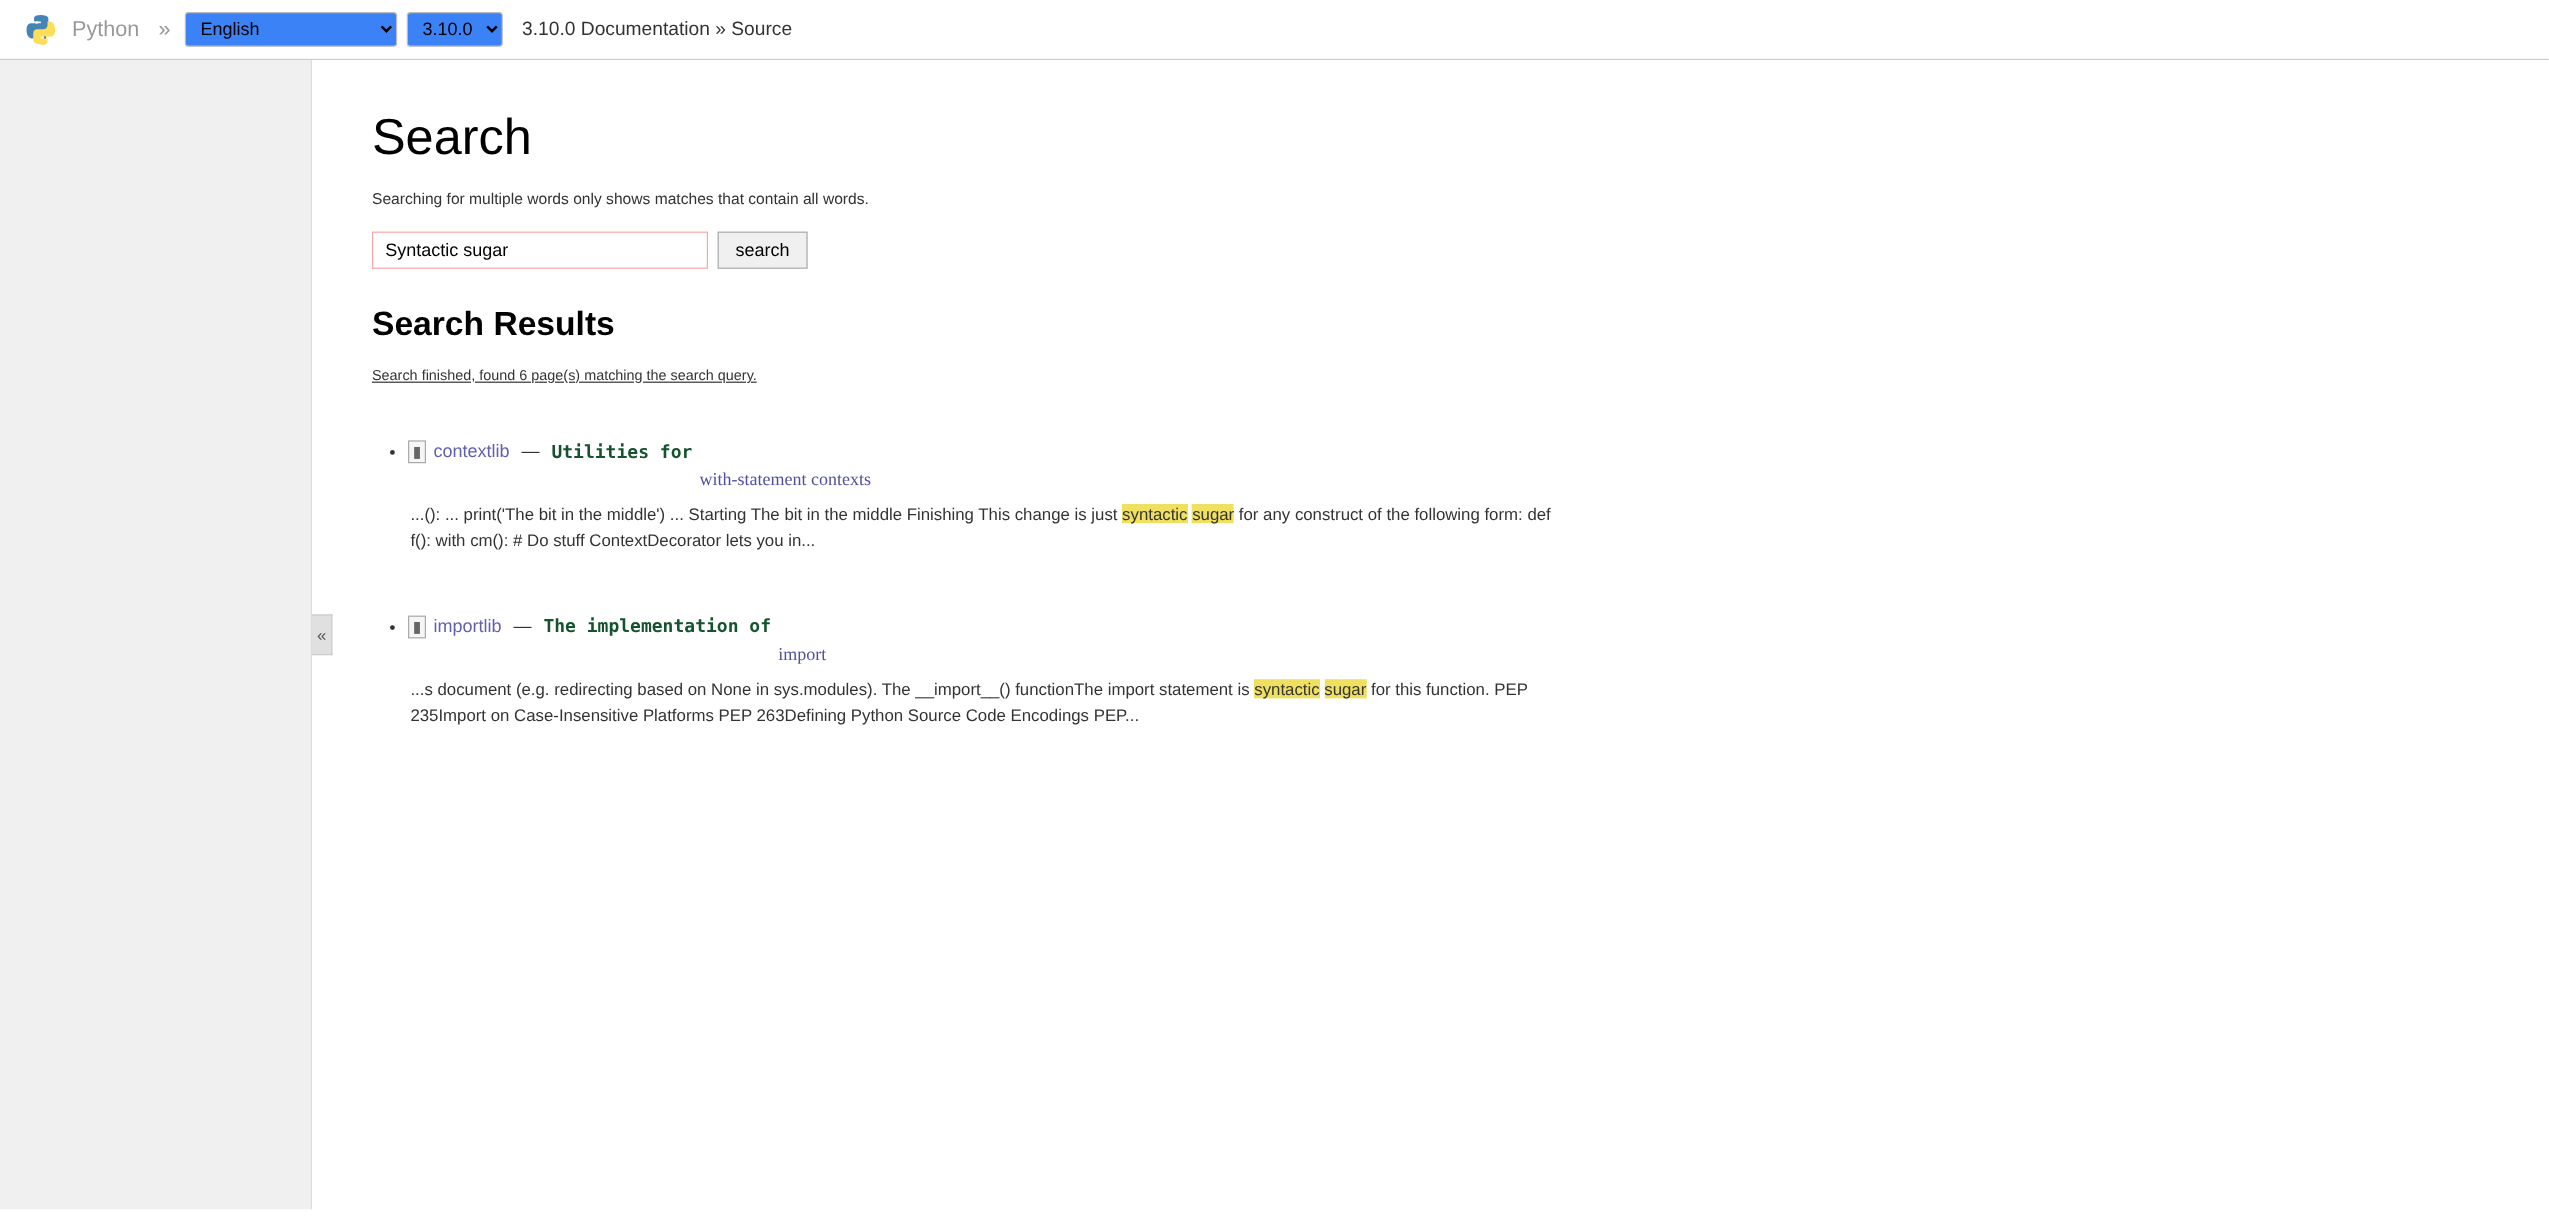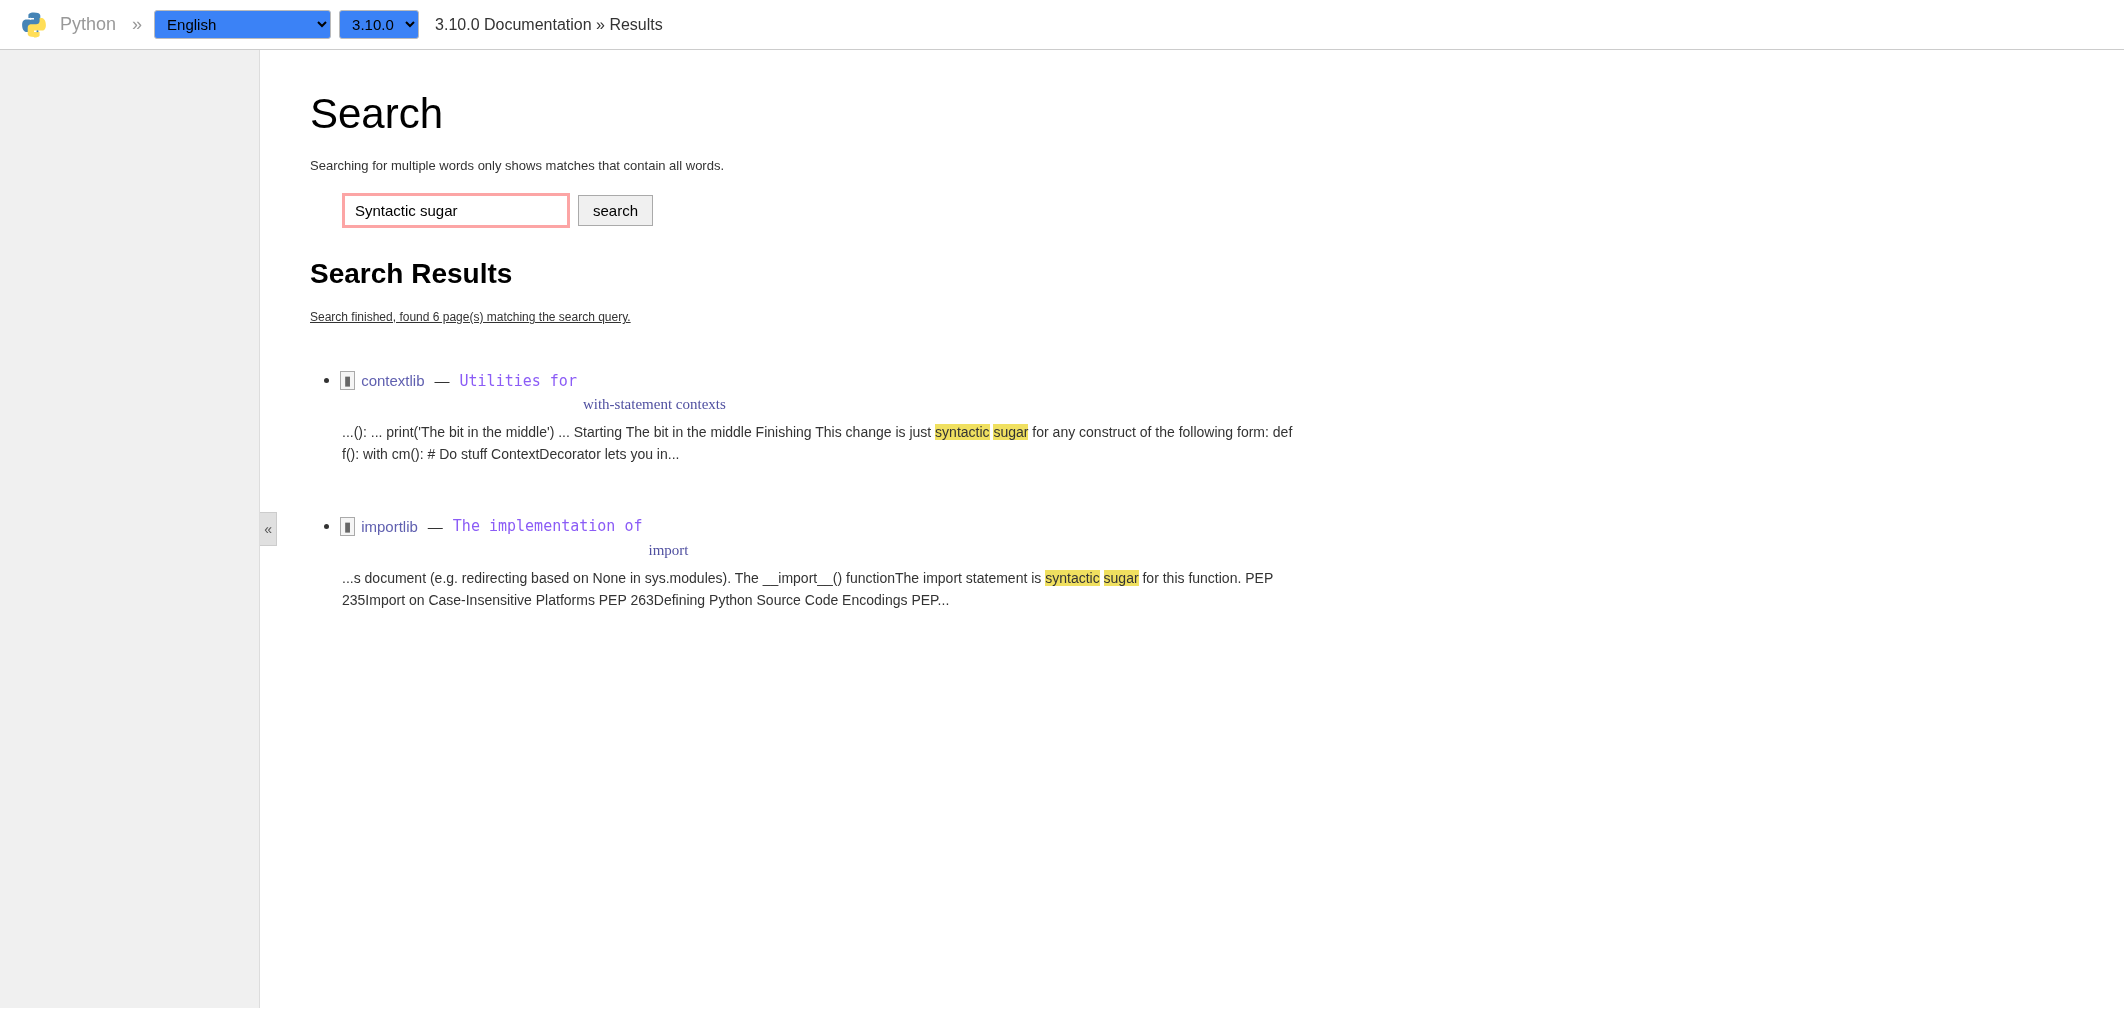--- a/index.html
+++ b/index.html
@@ -92,25 +92,24 @@
       margin-bottom: 20px;
     }
 
     .search-form {
       display: flex;
       align-items: center;
       gap: 8px;
       margin-bottom: 30px;
     }
     .search-input {
-      border: 3px solid #fca5a5;
+      border: 1px solid #fca5a5;
       padding: 6px 10px;
       font-size: 15px;
-      width: 228px;
-      margin-left: 32px;
+      width: 280px;
     }
     .search-button {
       border: 1px solid #aaa;
       background: #f0f0f0;
       padding: 6px 14px;
       font-size: 15px;
       cursor: pointer;
     }
 
     .results-title {
@@ -155,22 +154,22 @@
       text-decoration: none;
       font-family: Liberation Sans, sans-serif;
       font-size: 15px;
       font-weight: normal;
     }
     .result-dash {
       color: #333;
       margin: 0 4px;
     }
     .result-desc-bold {
-      font-weight: normal;
-      color: #8b5cf6;
+      font-weight: bold;
+      color: #14532d;
       font-family: monospace;
     }
     .result-desc-mono {
       font-family: Liberation Serif, serif;
       color: #5050a0;
       margin-top: 48px;
     }
     .result-snippet {
       font-size: 14px;
       color: #333;
@@ -193,21 +192,21 @@
     <circle cx="15" cy="11" r="1.5" fill="white"></circle>
     <circle cx="25" cy="29" r="1.5" fill="#4584b6"></circle>
   </svg>
   <span class="navbar-separator">Python</span>
   <span class="navbar-separator">»</span>
 
   <select><option value="English">English</option><option value="French">French</option><option value="Japanese">Japanese</option><option value="Korean">Korean</option><option value="Polish">Polish</option><option value="Brazilian Portuguese">Brazilian Portuguese</option><option value="Russian">Russian</option><option value="Simplified Chinese">Simplified Chinese</option><option value="Traditional Chinese">Traditional Chinese</option></select>
 
   <select><option value="3.10.0">3.10.0</option><option value="3.9.0">3.9.0</option><option value="3.8.0">3.8.0</option><option value="3.7.0">3.7.0</option><option value="3.6.0">3.6.0</option></select>
 
-  <span class="navbar-breadcrumb">3.10.0 Documentation » Results</span>
+  <span class="navbar-breadcrumb">3.10.0 Documentation » Source</span>
 </nav>
 
 <div class="layout">
 
   <div class="sidebar">
     <button class="sidebar-toggle">«</button>
   </div>
 
   <main class="main-content">
 

